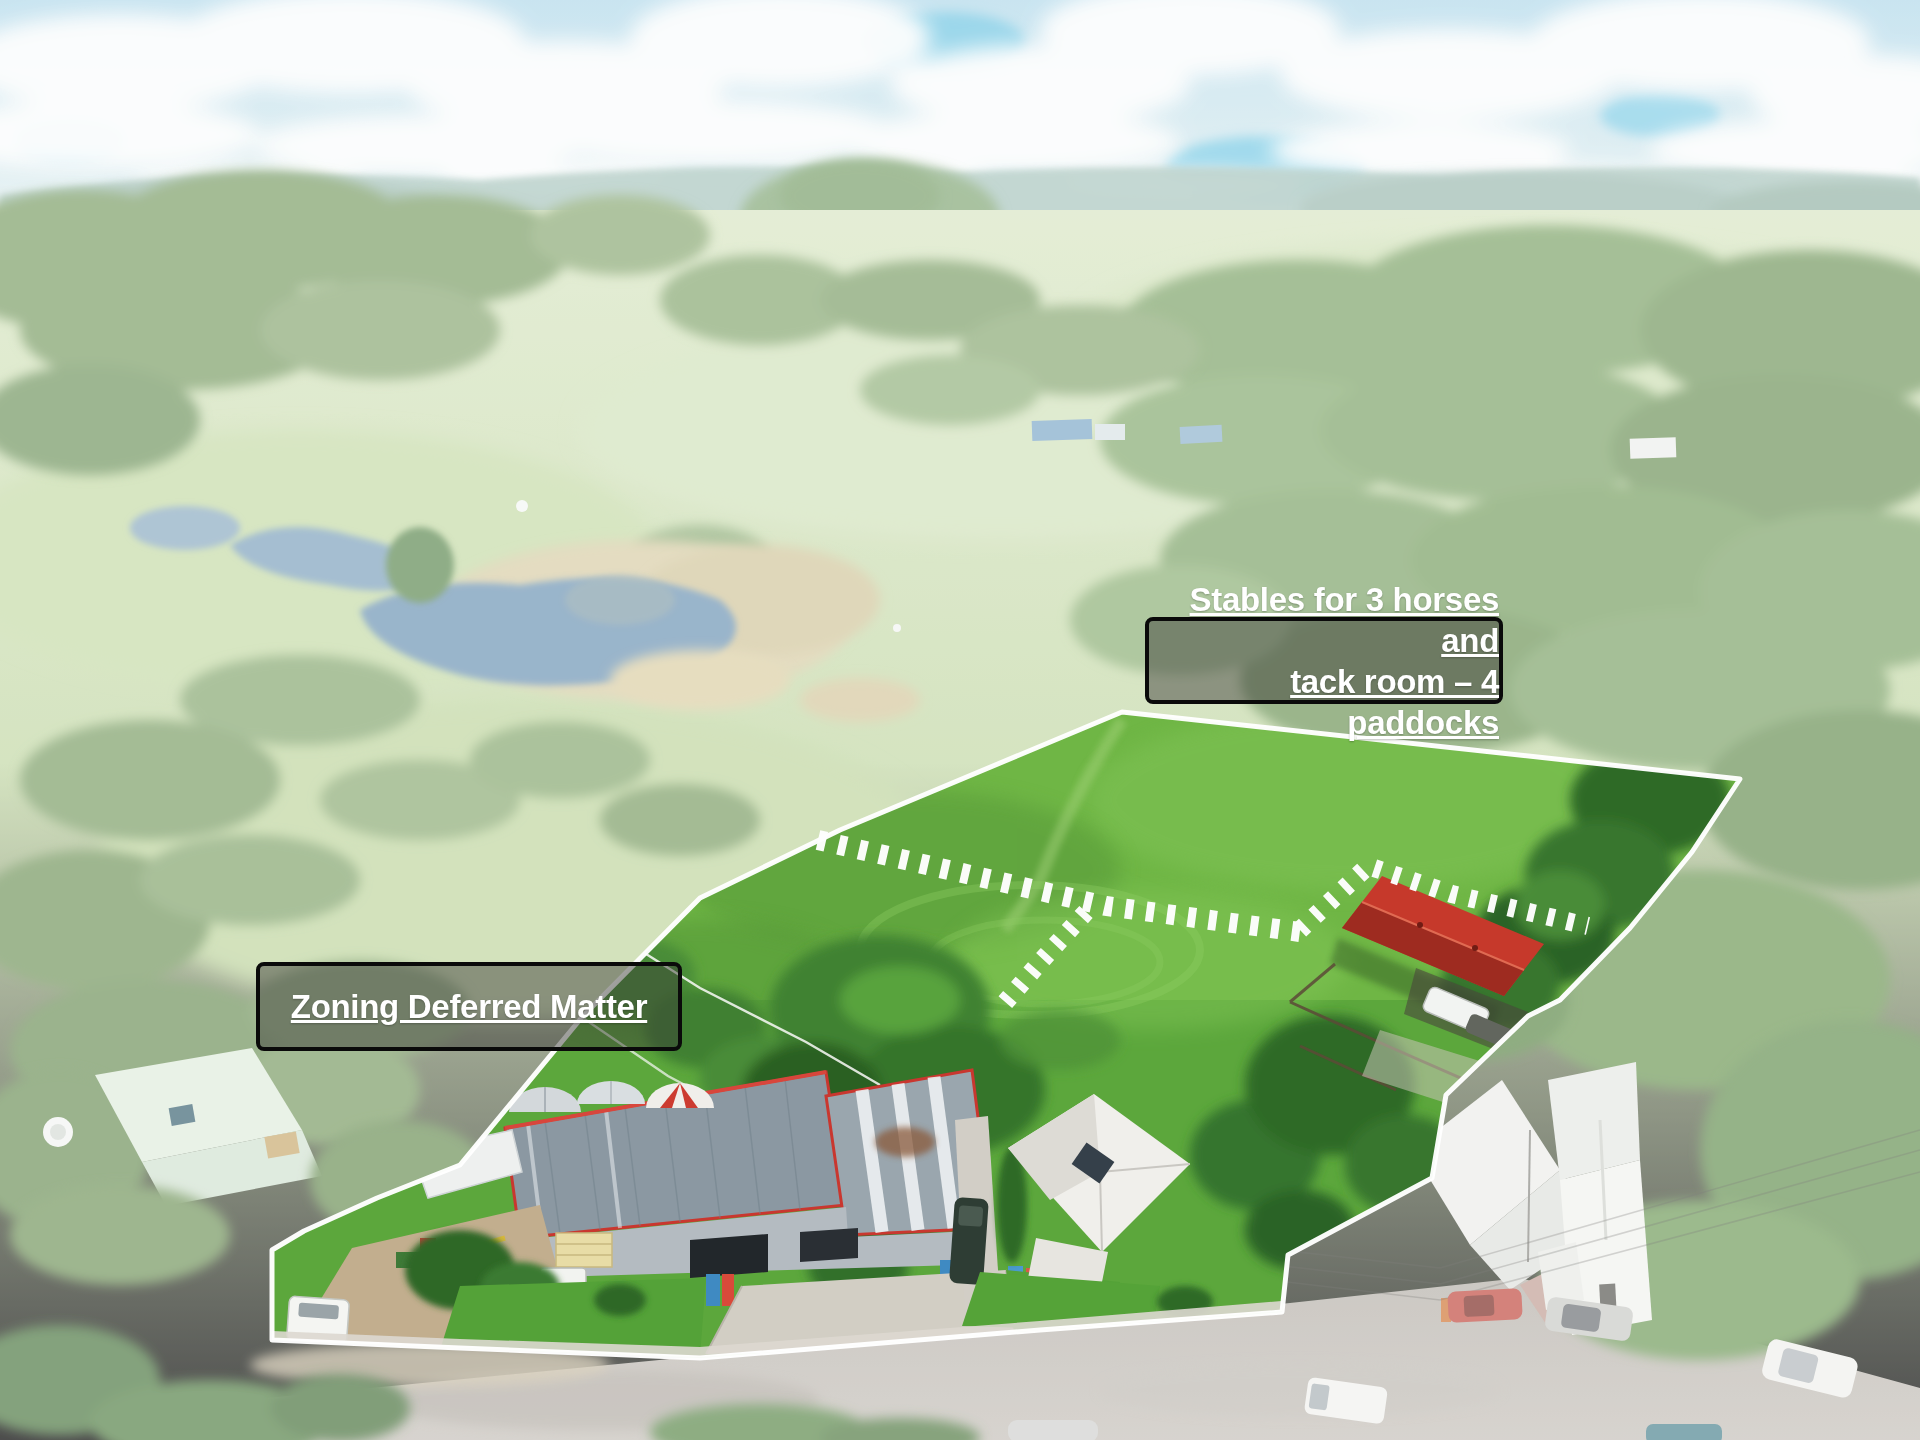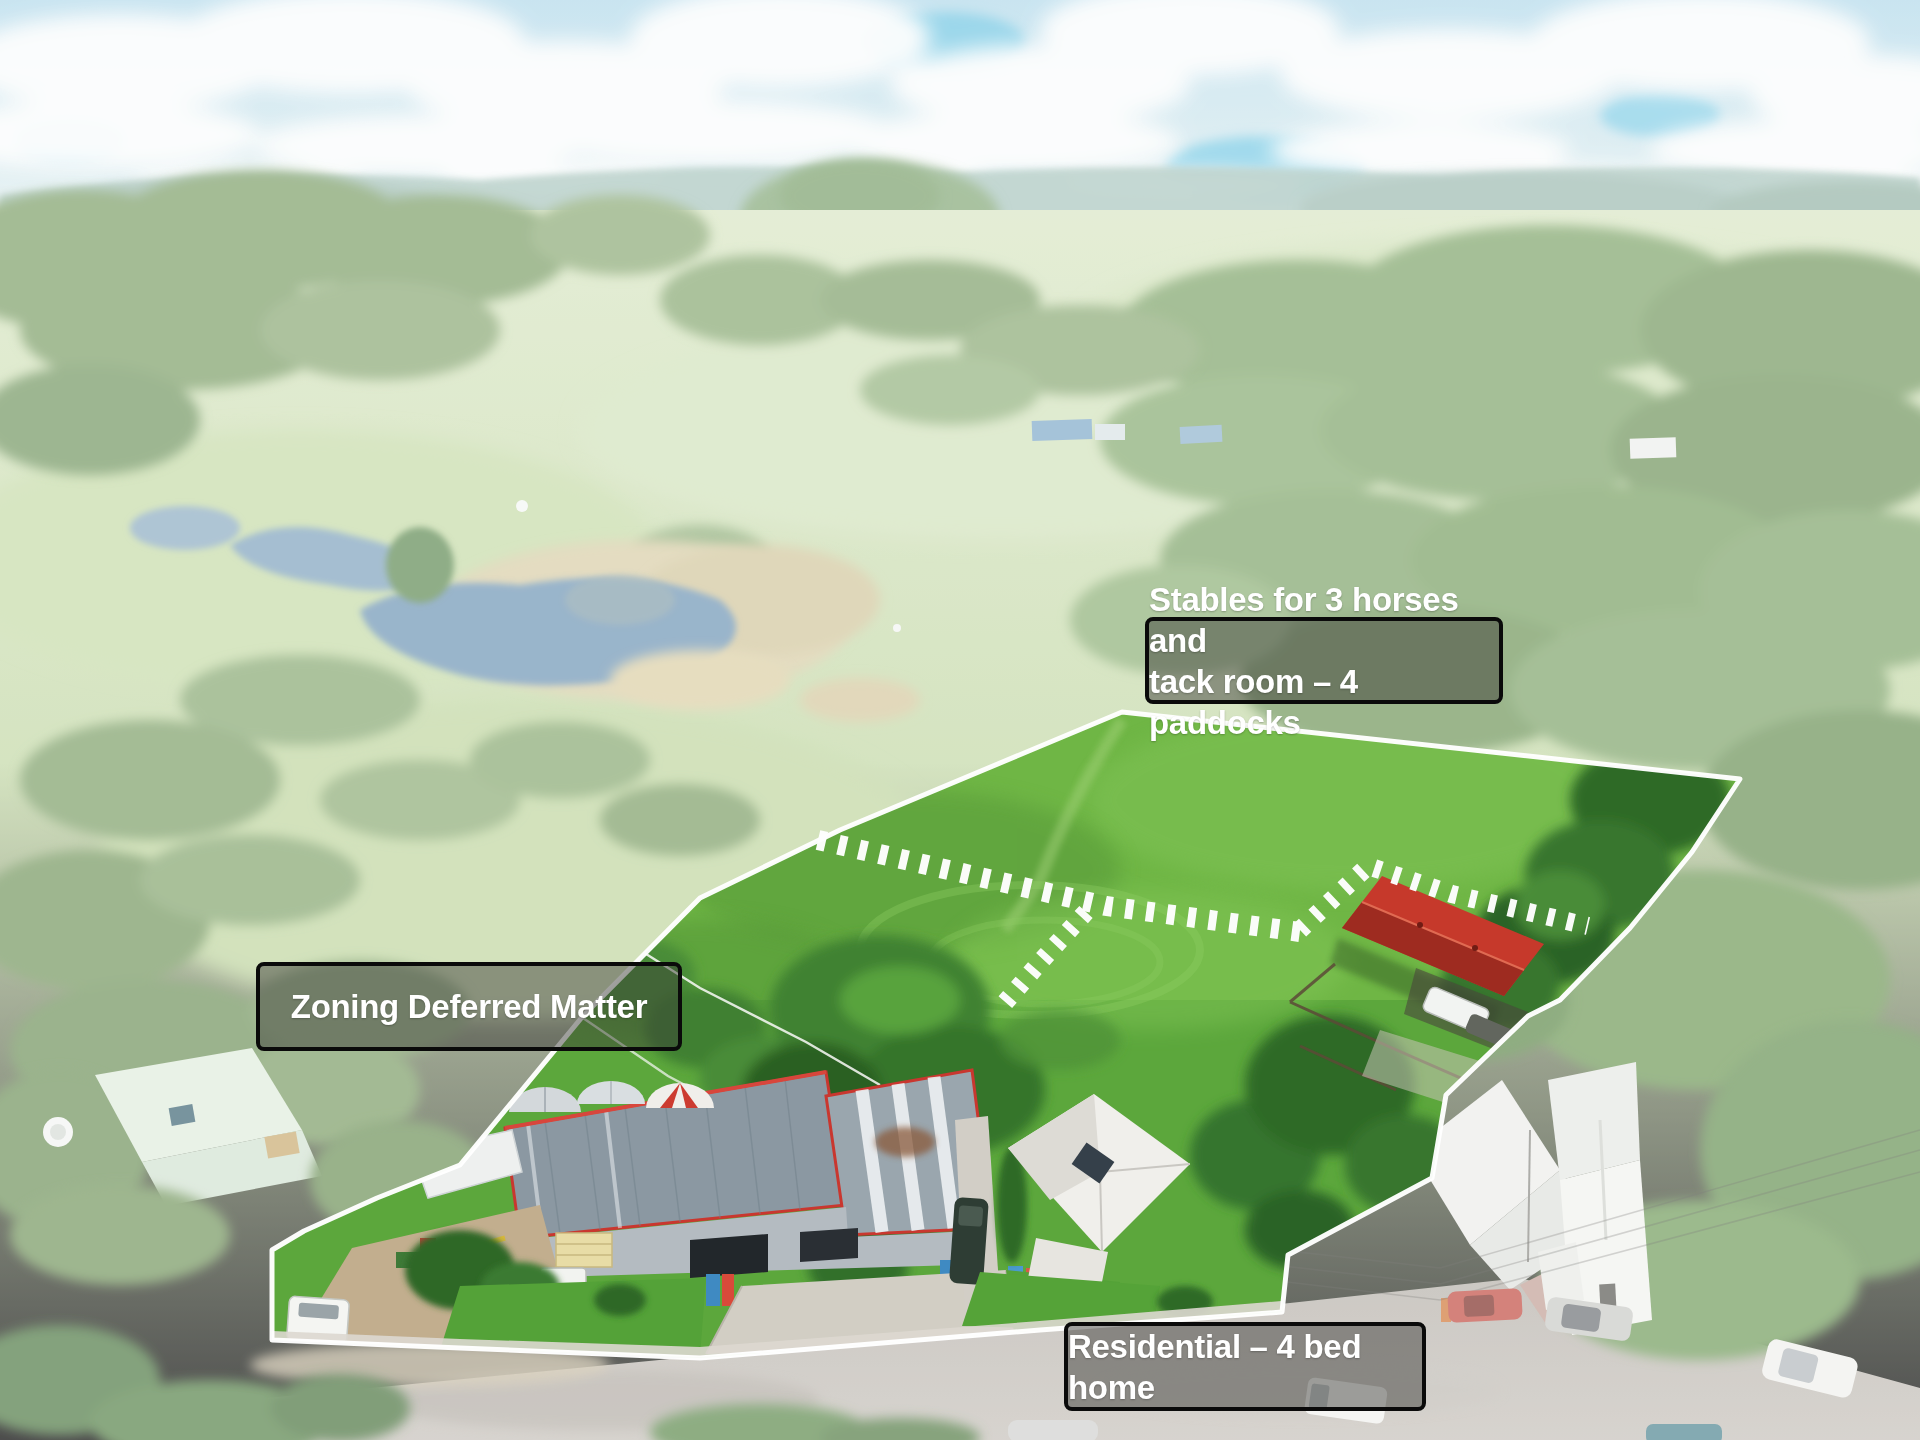--- a/index.html
+++ b/index.html
@@ -4,22 +4,22 @@
 <style>
   html,body{margin:0;padding:0;background:#222;}
   .stage{position:relative;width:1920px;height:1440px;overflow:hidden;
          font-family:"Liberation Sans",sans-serif;}
   .stage svg{position:absolute;left:0;top:0;display:block;}
   .note{position:absolute;box-sizing:border-box;
         background:rgba(58,58,54,0.48);
         border:4px solid #0a0a0a;border-radius:8px;
         display:flex;flex-direction:column;justify-content:center;align-items:center;
         color:#fff;font-weight:700;font-size:33px;line-height:41px;
-        letter-spacing:-0.3px;text-align:left;
-        text-shadow:0 1px 2px rgba(0,0,0,0.25);}
+        letter-spacing:-0.3px;text-align:right;
+        text-shadow:0 1px 2px rgba(0,0,0,0.25);text-decoration:underline;}
   #note-stables{left:1145px;top:617px;width:358px;height:87px;}
   #note-zoning{left:256px;top:962px;width:426px;height:89px;}
   #note-residential{left:1064px;top:1322px;width:362px;height:89px;}
 </style>
 </head>
 <body>
 
 <div class="stage">
 <svg width="1920" height="1440" viewBox="0 0 1920 1440">
   <defs>
@@ -418,16 +418,13 @@
   </g>
 </svg>
 
 <div class="note" id="note-stables">
   <span>Stables for 3 horses and</span>
   <span>tack room – 4 paddocks</span>
 </div>
 <div class="note" id="note-zoning">
   <span>Zoning Deferred Matter</span>
 </div>
-<div class="note" id="note-residential">
-  <span>Residential – 4 bed home</span>
 </div>
-</div>
 
 </body></html>

